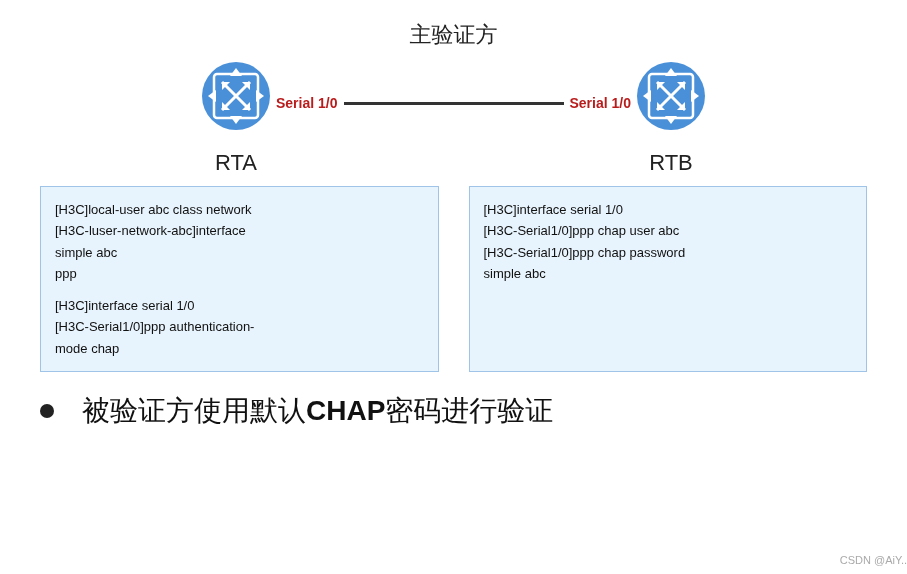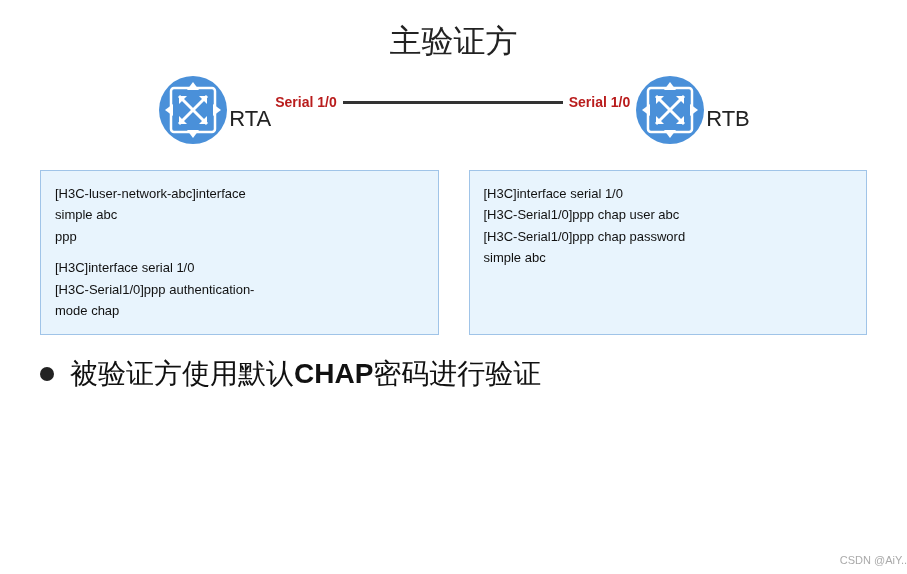--- a/index.html
+++ b/index.html
@@ -22,39 +22,39 @@
 
     
     .top-labels {
       display: flex;
       justify-content: space-around;
       margin-bottom: 10px;
       padding: 0 60px;
     }
 
     .top-label {
-      font-size: 32px;
+      font-size: 22px;
       font-weight: normal;
       color: #222;
       text-align: center;
     }
 
     
     .router-row {
       display: flex;
       align-items: center;
       justify-content: center;
       margin-bottom: 8px;
       gap: 0;
       position: relative;
     }
 
     .router-block {
       display: flex;
-      flex-direction: row;
+      flex-direction: column;
       align-items: center;
       position: relative;
     }
 
     .router-label-text {
       font-size: 11px;
       font-weight: bold;
       color: #fff;
       text-align: center;
       margin-top: 2px;
@@ -117,21 +117,21 @@
     .config-box .gap {
       margin-top: 10px;
     }
 
     
     .bottom-bullet {
       display: flex;
       align-items: center;
       margin-top: 20px;
       padding: 0 10px;
-      gap: 10px;
+      gap: 22px;
     }
 
     .bullet-dot {
       width: 14px;
       height: 14px;
       background: #222;
       border-radius: 50%;
       flex-shrink: 0;
       margin-right: 6px;
     }
@@ -228,20 +228,21 @@
         <div class="router-label-text">ROUTER</div>
       </div>
       <div class="router-name">RTB</div>
     </div>
 
   </div>
 
   <div class="config-row">
 
     <div class="config-box">
+      <p>[H3C]local-user abc class network</p>
       <p>[H3C-luser-network-abc]interface</p>
       <p>simple abc</p>
       <p>ppp</p>
       <p class="gap">[H3C]interface serial 1/0</p>
       <p>[H3C-Serial1/0]ppp authentication-</p>
       <p>mode chap</p>
     </div>
 
     <div class="config-box">
       <p>[H3C]interface serial 1/0</p>

